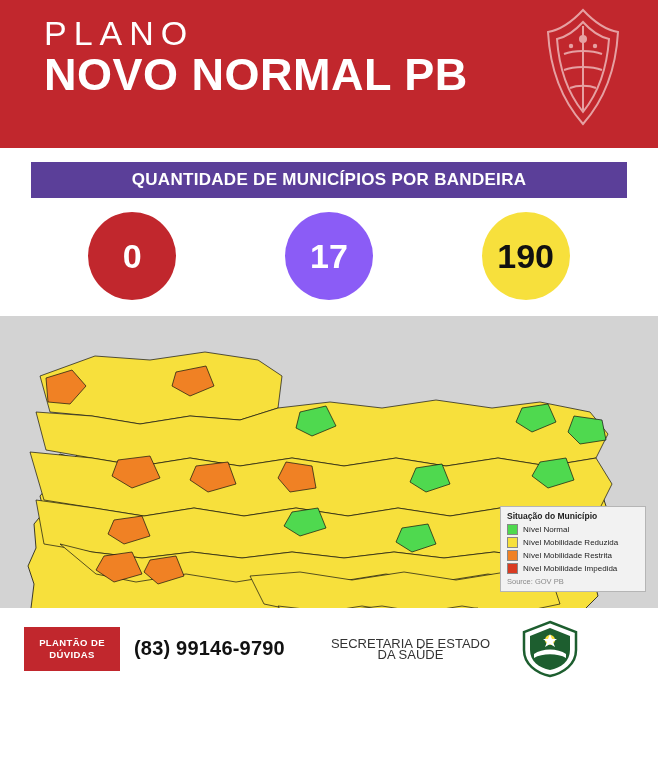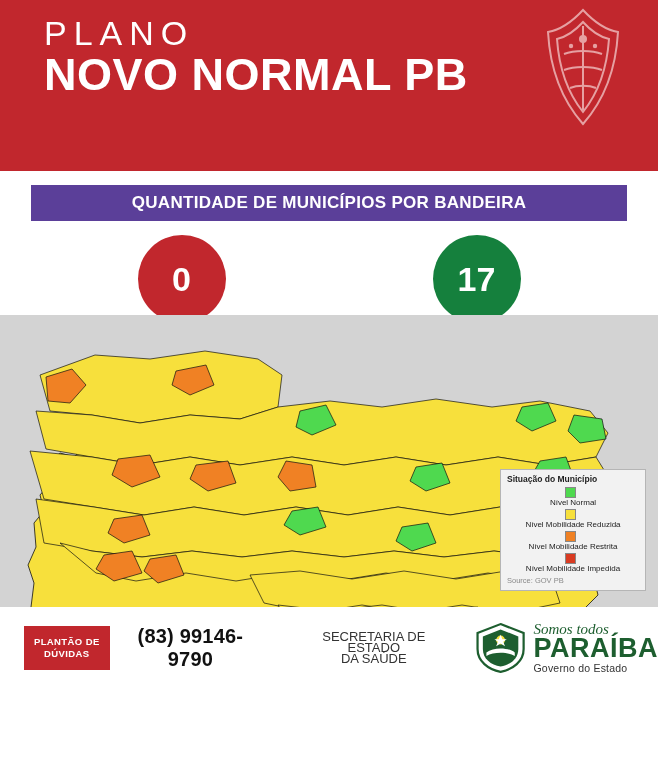--- a/index.html
+++ b/index.html
@@ -7,21 +7,21 @@
     width:658px;height:768px;
     background:#ffffff;
     font-family:"Liberation Sans", sans-serif;
     overflow:hidden;
   }
   .page{position:relative;width:658px;height:768px;}
 
   
   .header{
     position:relative;
-    width:658px;height:171px;
+    width:658px;height:148px;
     background:#c1272d;
     color:#ffffff;
     box-sizing:border-box;
     padding:14px 0 0 44px;
     overflow:hidden;
   }
   .header .plano{
     font-size:34px;
     letter-spacing:7px;
     font-weight:400;
@@ -43,21 +43,21 @@
   .crest{
     position:absolute;
     right:22px;top:6px;
     width:106px;height:126px;
     opacity:.95;
   }
 
   
   .counts{
     position:relative;
-    width:658px;height:144px;
+    width:658px;height:168px;
     background:#ffffff;
     box-sizing:border-box;
     padding-top:14px;
   }
   .bandeira-bar{
     margin:0 auto;
     width:596px;height:36px;
     background:#5b3f99;
     color:#ffffff;
     display:flex;align-items:center;justify-content:center;
@@ -91,21 +91,21 @@
     right:12px;bottom:16px;
     width:146px;
     background:#f2f2f2;
     border:1px solid #b5b5b5;
     box-sizing:border-box;
     padding:4px 6px 5px 6px;
     font-size:8px;
     color:#222;
   }
   .legend .lg-title{font-weight:bold;font-size:8.5px;margin-bottom:3px;}
-  .legend .lg-row{display:flex;align-items:center;margin-bottom:2px;flex-direction:column;}
+  .legend .lg-row{display:flex;align-items:center;margin-bottom:2px;}
   .legend .sw{width:9px;height:9px;margin-right:5px;border:1px solid #888;}
   .legend .src{margin-top:3px;color:#8a8a8a;font-size:7.5px;}
 
   
   .footer{
     position:relative;
     width:658px;height:81px;
     background:#ffffff;
     display:flex;align-items:center;
   }
@@ -174,21 +174,22 @@
         <circle cx="41" cy="40" r="2.2"></circle>
         <circle cx="65" cy="40" r="2.2"></circle>
       </g>
     </svg>
   </div>
 
   <div class="counts">
     <div class="bandeira-bar">QUANTIDADE DE MUNICÍPIOS POR BANDEIRA</div>
     <div class="circles">
       <div class="circle" style="background:#c1272d">0</div>
-      <div class="circle" style="background:#15803d">17</div>
+      <div class="circle" style="background:#8b5cf6">17</div>
+      <div class="circle yellow" style="background:#f7e03c">190</div>
     </div>
   </div>
 
   <div class="maparea">
     <svg class="mapwrap" viewBox="0 0 658 371">
 
       <g stroke="#111111" stroke-width="0.8" stroke-linejoin="round">
         <path fill="#f7e03c" d="
           M60 392
           L40 370 L36 340 L30 300 L34 268 L28 250 L36 232 L34 208 L44 196 L40 180
@@ -274,20 +275,15 @@
     </div>
 
     <svg class="brasao" viewBox="0 0 60 58">
       <path d="M30 2 L56 12 L56 30 C56 44 44 53 30 56 C16 53 4 44 4 30 L4 12 Z" fill="#ffffff" stroke="#1d5e2f" stroke-width="2.5"></path>
       <path d="M30 8 L50 16 L50 30 C50 41 41 48 30 50 C19 48 10 41 10 30 L10 16 Z" fill="#1d5e2f"></path>
       <path d="M14 34 C22 28 38 28 46 34 L46 38 C38 33 22 33 14 38 Z" fill="#ffffff"></path>
       <circle cx="30" cy="20" r="5" fill="#f7e03c"></circle>
       <path d="M30 14 L32 19 L37 19 L33 22 L35 27 L30 24 L25 27 L27 22 L23 19 L28 19 Z" fill="#ffffff"></path>
     </svg>
 
-    <div class="pbrand">
-      <div class="somos">Somos todos</div>
-      <div class="paraiba">PARAÍBA</div>
-      <div class="gov">Governo do Estado</div>
-    </div>
   </div>
 
 </div>
 
 </body></html>

